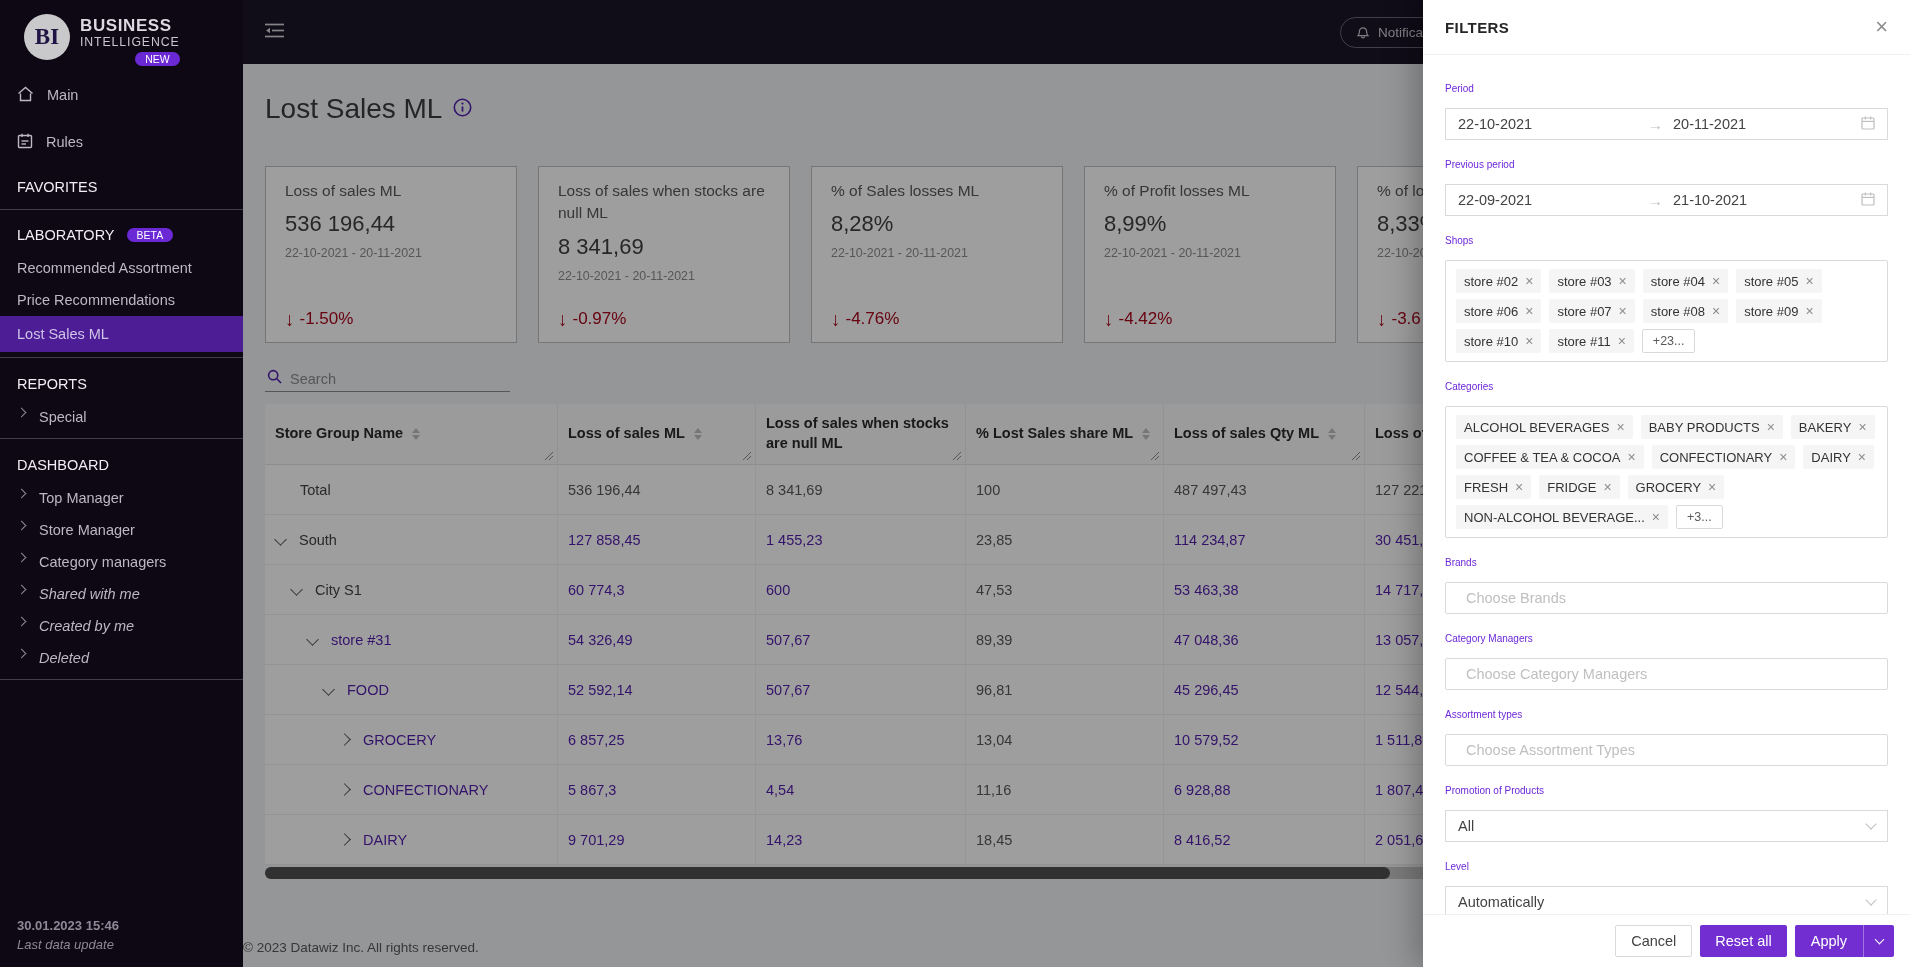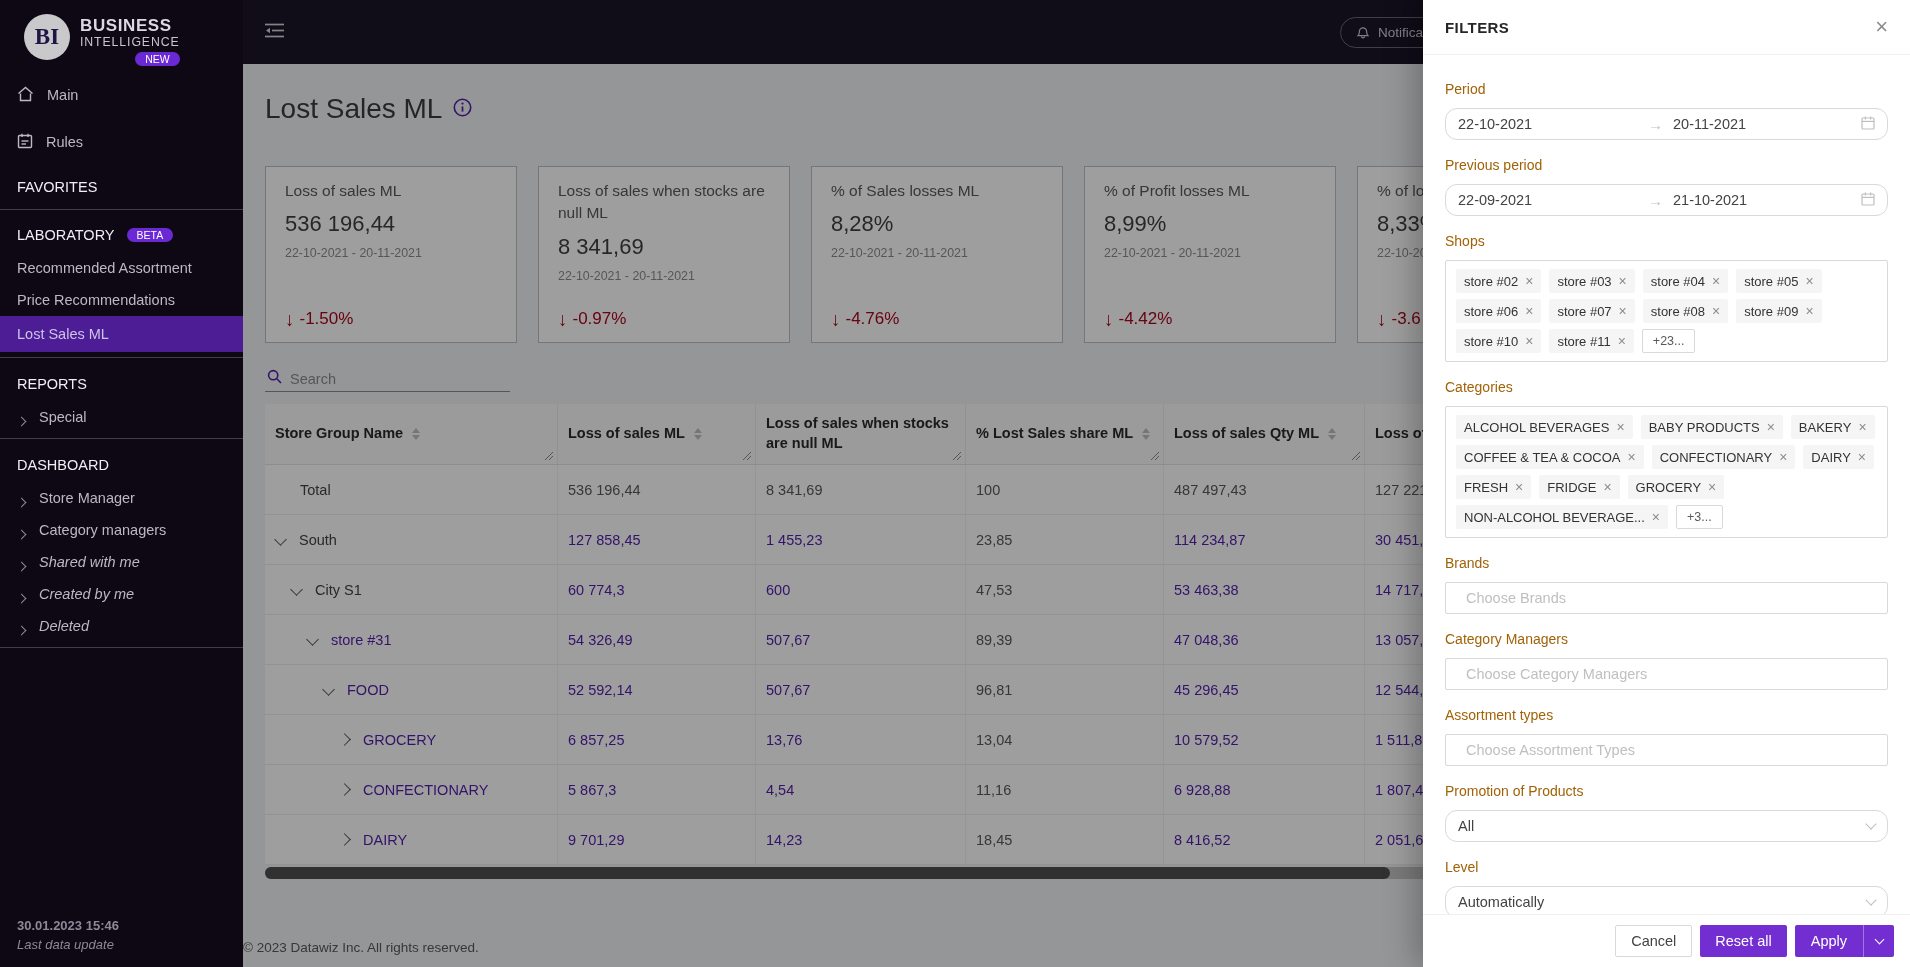--- a/index.html
+++ b/index.html
@@ -12,21 +12,21 @@
   .brand-l1{font-size:17px;letter-spacing:.6px;color:#dcd9e0;font-weight:700;line-height:1.05}
   .brand-l2{font-size:12.3px;letter-spacing:.9px;color:#c9c5cf;line-height:1.2}
   .badge{background:#6b29d6;color:#fff;font-size:10.5px;padding:1px 10px;border-radius:9px}
   .badge-new{align-self:flex-end;margin-top:2px}
   .nav-item{display:flex;align-items:center;gap:13px;padding:0 17px;height:47px;font-size:14.5px;cursor:pointer}
   .section-label{padding:13px 17px 9px;color:#f0edf4;font-size:14.5px}
   .sb-hr{border:0;border-top:1px solid rgba(255,255,255,.22);margin:5px 0}
   .lab-row{display:flex;align-items:center;gap:12px;padding:12px 17px 9px;color:#f0edf4;font-size:14.5px}
   .lab-item{padding:8px 17px;font-size:14.5px;cursor:pointer}
   .lab-item.selected{background:#4c1d95;color:#cfc3e8;padding:10px 17px}
-  .group-item{display:flex;align-items:flex-end;gap:14px;padding:8px 18px;font-size:14.5px;cursor:pointer}
+  .group-item{display:flex;align-items:flex-start;gap:14px;padding:8px 18px;font-size:14.5px;cursor:pointer}
   .chev-r{width:7px;height:7px;border-right:1.5px solid #8f8899;border-bottom:1.5px solid #8f8899;transform:rotate(-45deg);flex:none}
   .it{font-style:italic}
   .sb-footer{position:absolute;bottom:12px;left:17px;color:#8d8797;font-size:13px;line-height:1.45}
   .sb-time{font-weight:bold}
   .sb-upd{font-style:italic}
   
   .main-region{position:absolute;left:243px;right:0;top:0;bottom:0;background:#f0f2f5}
   .topbar{height:64px;background:#1b1427;display:flex;align-items:center;padding:0 22px;position:relative}
   .notif{position:absolute;left:1097px;top:17px;height:31px;border:1px solid #6b6575;border-radius:16px;display:flex;align-items:center;gap:8px;padding:0 15px;color:#cfccd6;font-size:13.5px;white-space:nowrap;cursor:pointer}
   .content{padding-left:22px;position:relative}
@@ -67,22 +67,22 @@
   .hscroll{width:1300px;height:12px;background:#c6c6c6;border-radius:6px;margin-top:2px;position:relative}
   .hthumb{position:absolute;left:0;top:0;height:12px;width:1125px;background:#4f4f4f;border-radius:6px;cursor:grab}
   .copyright{position:absolute;bottom:12px;left:0;right:0;text-align:left;font-size:13.5px;color:#595959}
   .overlay{position:absolute;inset:0;background:rgba(0,0,0,.38);z-index:40}
   
   .panel{position:absolute;top:0;right:0;width:487px;height:967px;background:#fff;z-index:50;box-shadow:-9px 0 28px rgba(0,0,0,.25);display:flex;flex-direction:column}
   .panel-header{height:55px;flex:none;display:flex;align-items:center;justify-content:space-between;padding:0 22px;border-bottom:1px solid #f0f0f0}
   .panel-title{font-size:15px;font-weight:bold;color:#262626;letter-spacing:.4px}
   .panel-close{font-size:22px;color:#8c8c8c;cursor:pointer;line-height:1}
   .panel-body{flex:1;padding:12px 22px 0;overflow:hidden}
-  .f-label{font-size:14px;color:#a16207;margin:15px 0 9px;line-height:20px}
-  .f-input{height:32px;border:1px solid #d9d9d9;border-radius:12px;display:flex;align-items:center;padding:0 12px;font-size:14.5px;color:#434343}
+  .f-label{font-size:10px;color:#6d28d9;margin:15px 0 9px;line-height:20px}
+  .f-input{height:32px;border:1px solid #d9d9d9;border-radius:0;display:flex;align-items:center;padding:0 12px;font-size:14.5px;color:#434343}
   .range-part{flex:1;white-space:nowrap}
   .range-sep{color:#bfbfbf;margin:0 10px;flex:none;font-size:15px}
   .cal-icon{flex:none;margin-left:8px}
   .chipbox{border:1px solid #d9d9d9;border-radius:2px;padding:8px 10px;display:flex;flex-wrap:wrap;gap:6px 8px}
   .chip{background:#f5f5f5;border-radius:2px;height:24px;display:flex;align-items:center;padding:0 8px;font-size:13px;color:#333;gap:7px;white-space:nowrap}
   .chip-x{color:#8c8c8c;font-size:14px;cursor:pointer;line-height:1}
   .chip-more{background:#fff;border:1px solid #d9d9d9;border-radius:2px;height:24px;display:flex;align-items:center;padding:0 10px;font-size:12.5px;color:#595959;cursor:pointer}
   .choose{width:100%;height:32px;border:1px solid #d9d9d9;border-radius:2px;padding:0 20px;font-size:14.5px;color:#434343;outline:0}
   .choose::placeholder{color:#bfbfbf}
   .select{justify-content:space-between;cursor:pointer}
@@ -134,20 +134,24 @@
   <div class="lab-item">Price Recommendations</div>
   <div class="lab-item selected">Lost Sales ML</div>
   <hr class="sb-hr">
   <div class="section-label">REPORTS</div>
   <div class="group-item">
     <span class="chev-r"></span>
     <span>Special</span>
   </div>
   <hr class="sb-hr">
   <div class="section-label">DASHBOARD</div>
+  <div class="group-item">
+    <span class="chev-r"></span>
+    <span>Top Manager</span>
+  </div>
   <div class="group-item">
     <span class="chev-r"></span>
     <span>Store Manager</span>
   </div>
   <div class="group-item">
     <span class="chev-r"></span>
     <span>Category managers</span>
   </div>
   <div class="group-item">
     <span class="chev-r"></span>

